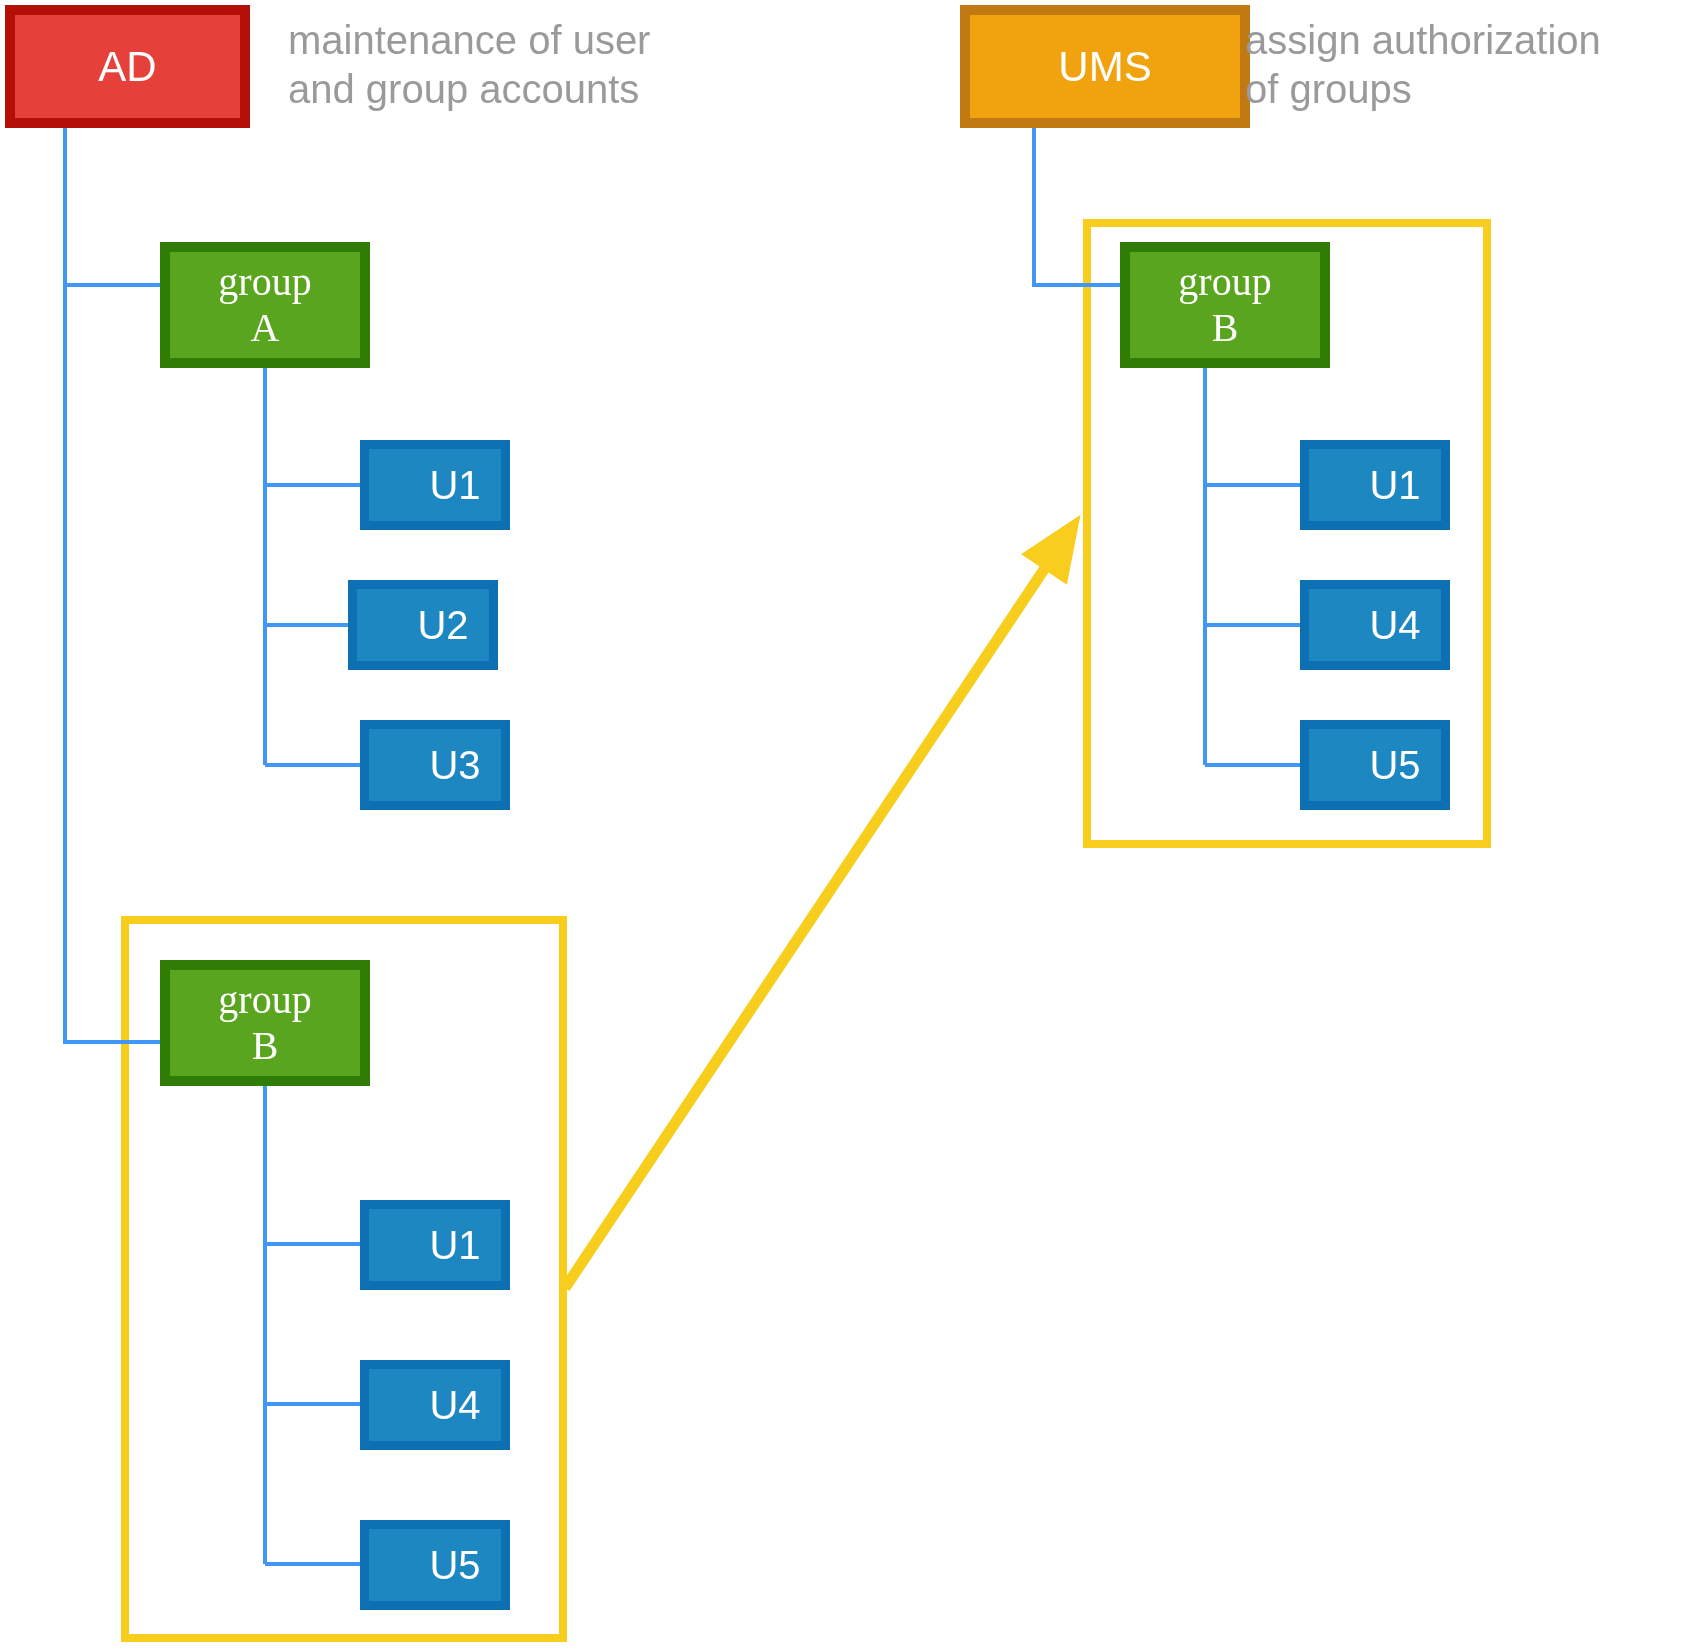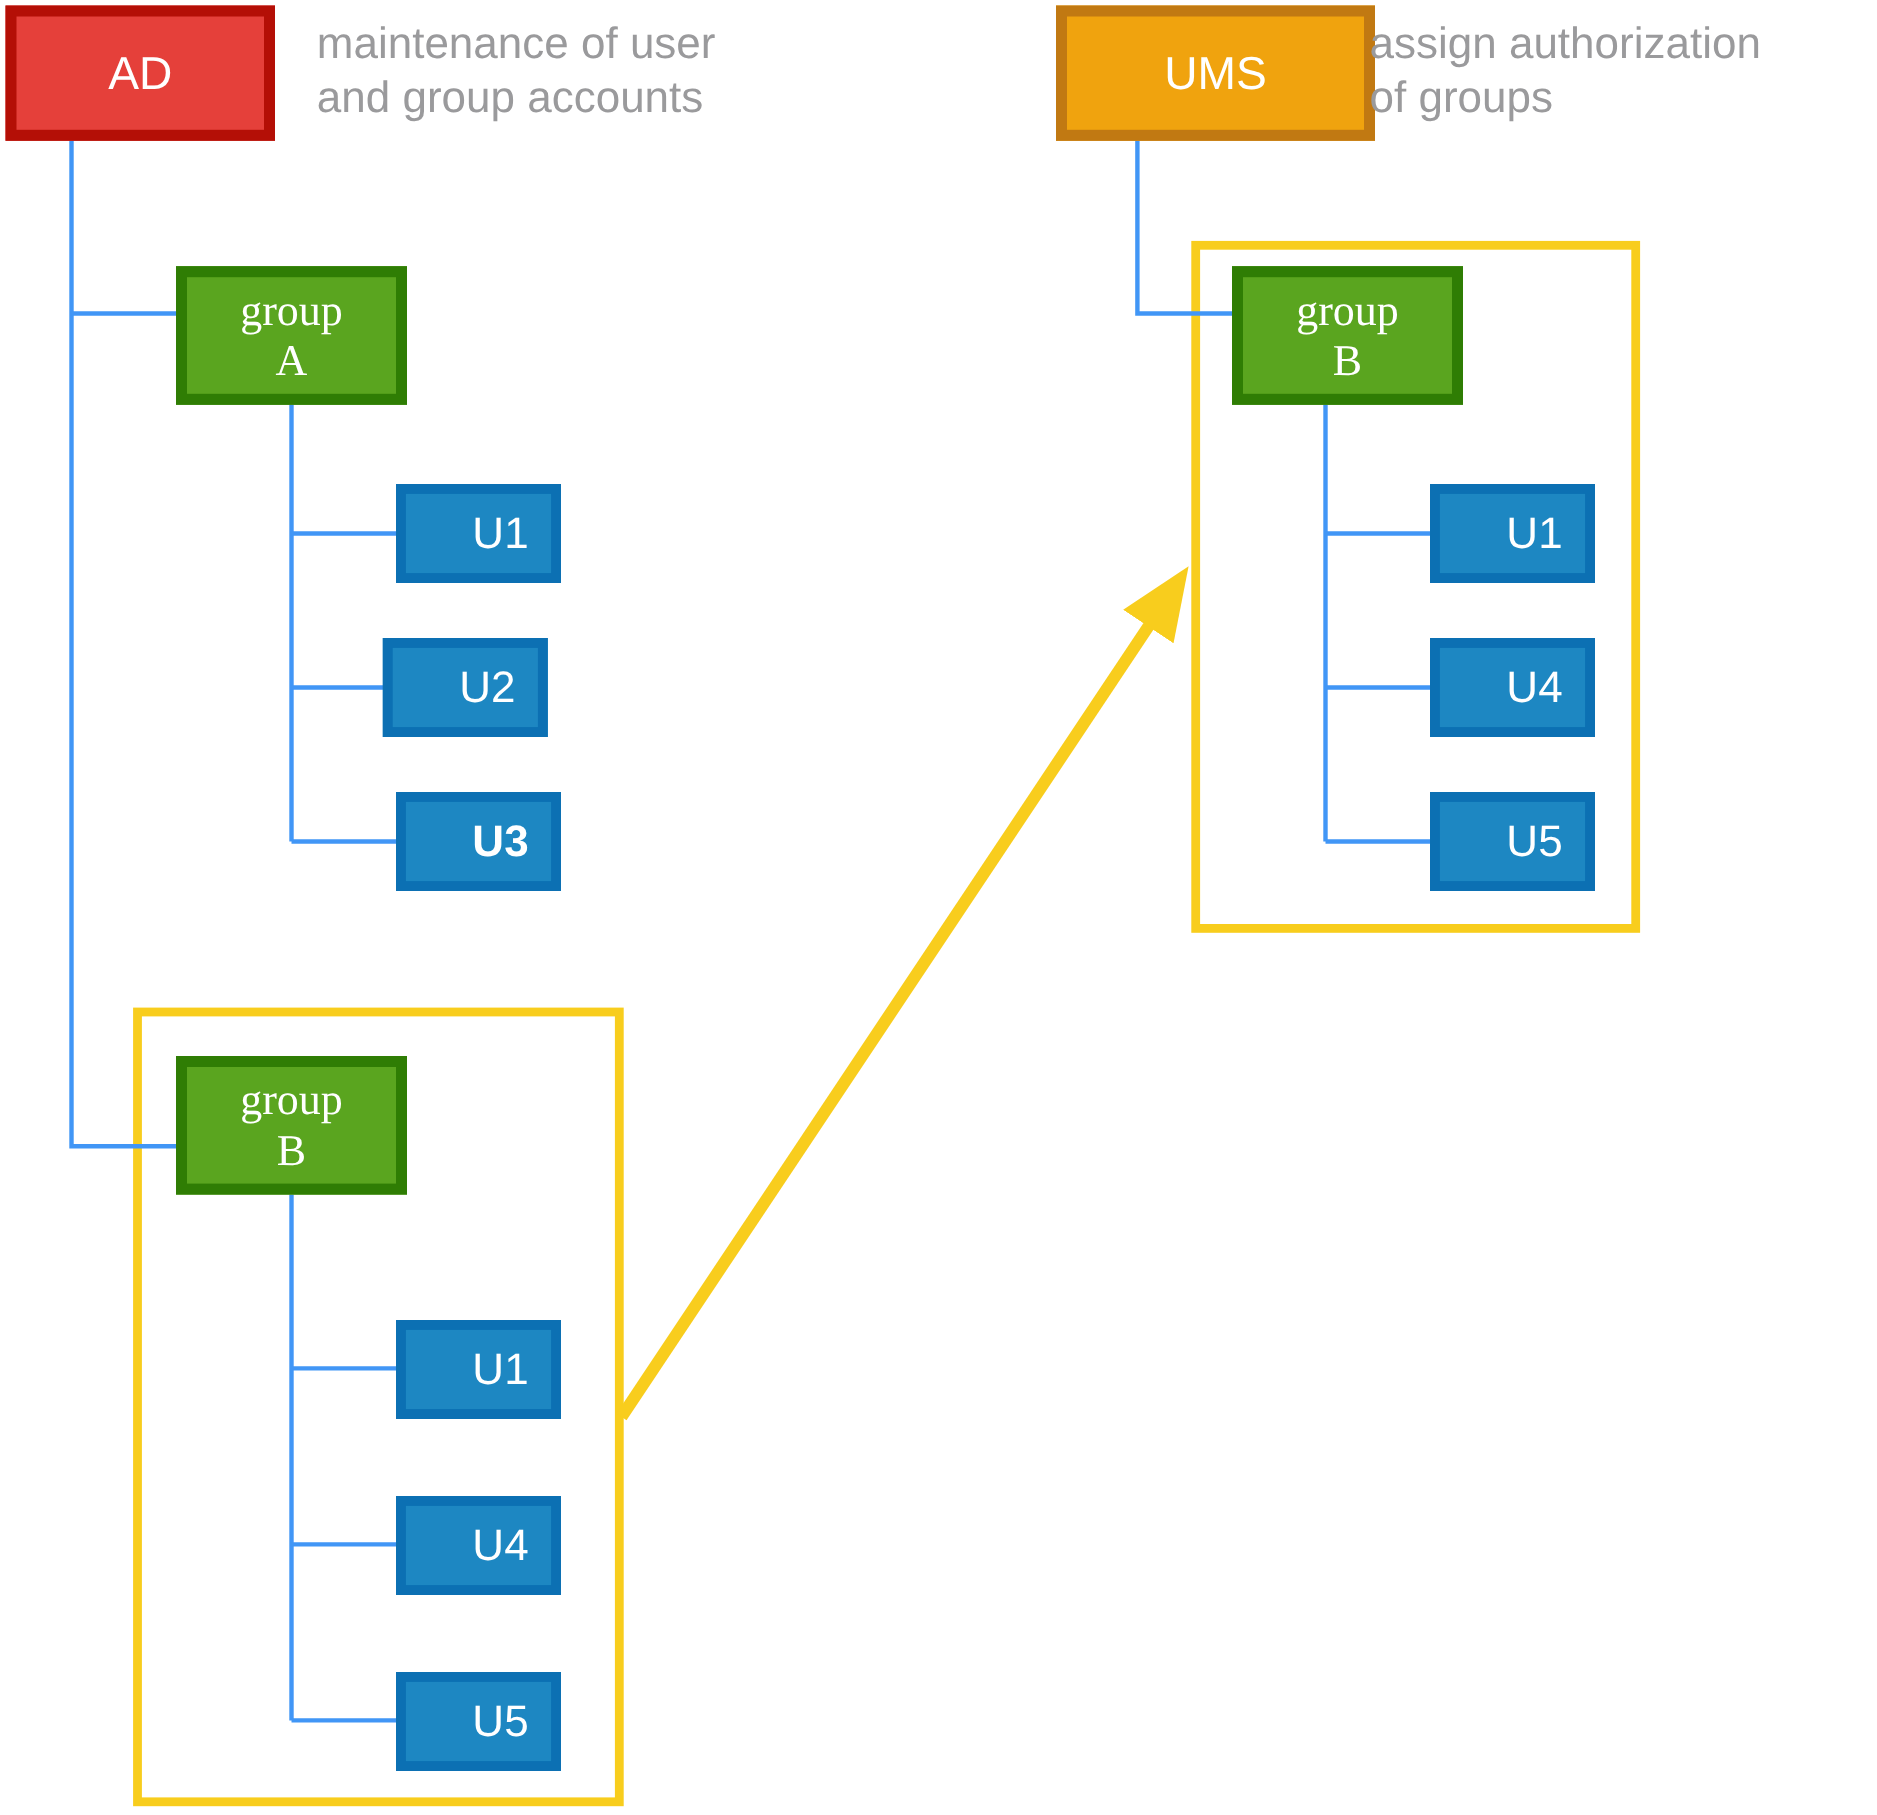--- a/index.html
+++ b/index.html
@@ -104,21 +104,21 @@
   <div class="node group-node g-a">
     <span>group</span>
     <span>A</span>
   </div>
   <div class="node user-node" style="left:360px;top:440px;">
     <span>U1</span>
   </div>
   <div class="node user-node" style="left:348px;top:580px;">
     <span>U2</span>
   </div>
-  <div class="node user-node" style="left:360px;top:720px;font-weight:bold;">
+  <div class="node user-node" style="left:360px;top:720px;">
     <span>U3</span>
   </div>
 
   <div class="node group-node g-b-ad">
     <span>group</span>
     <span>B</span>
   </div>
   <div class="node user-node" style="left:360px;top:1200px;">
     <span>U1</span>
   </div>

